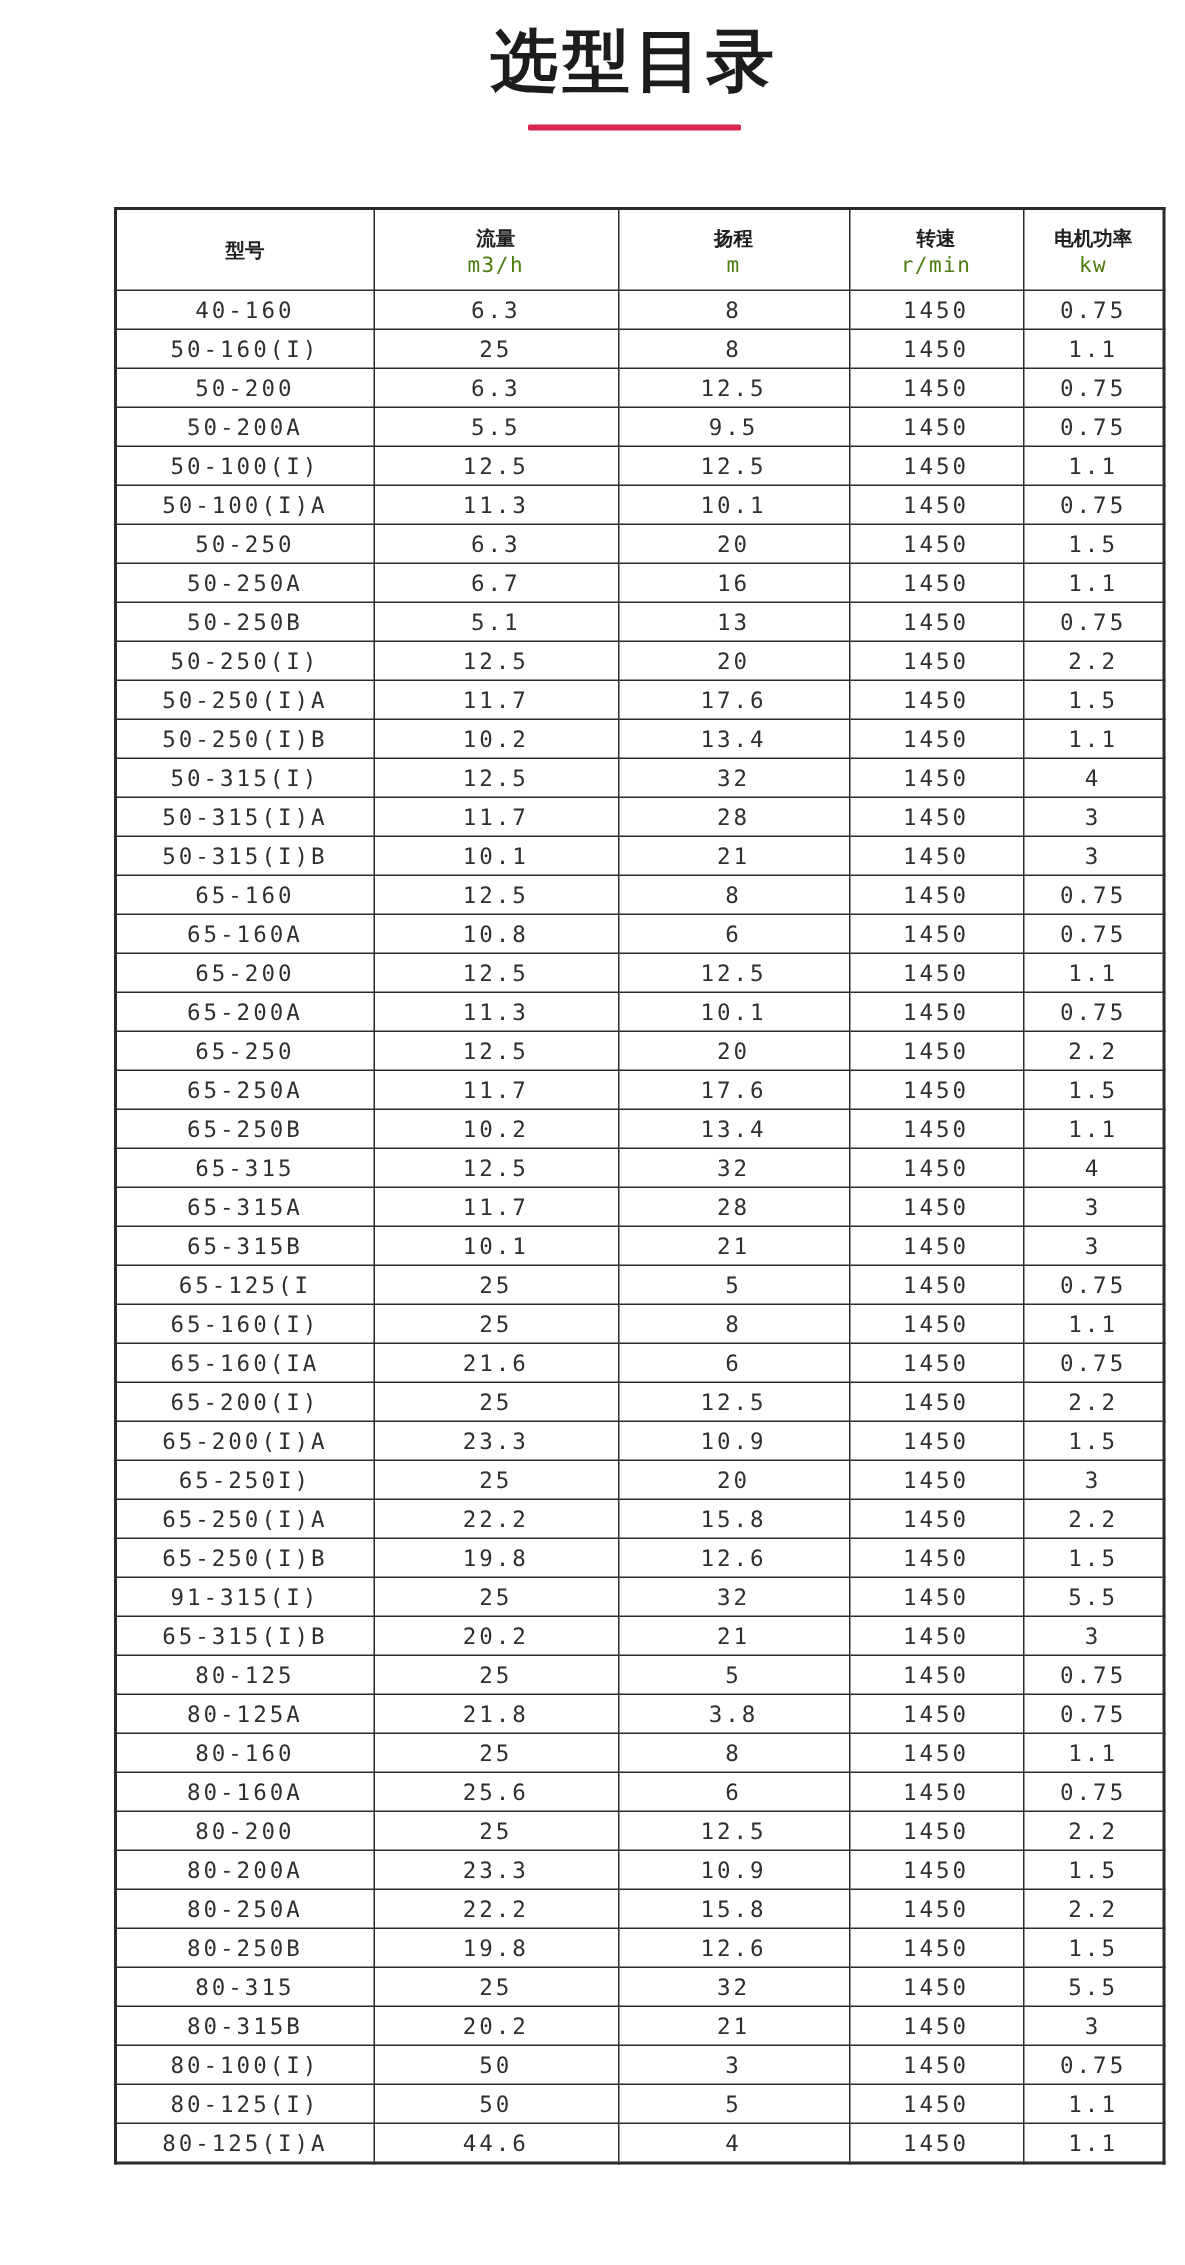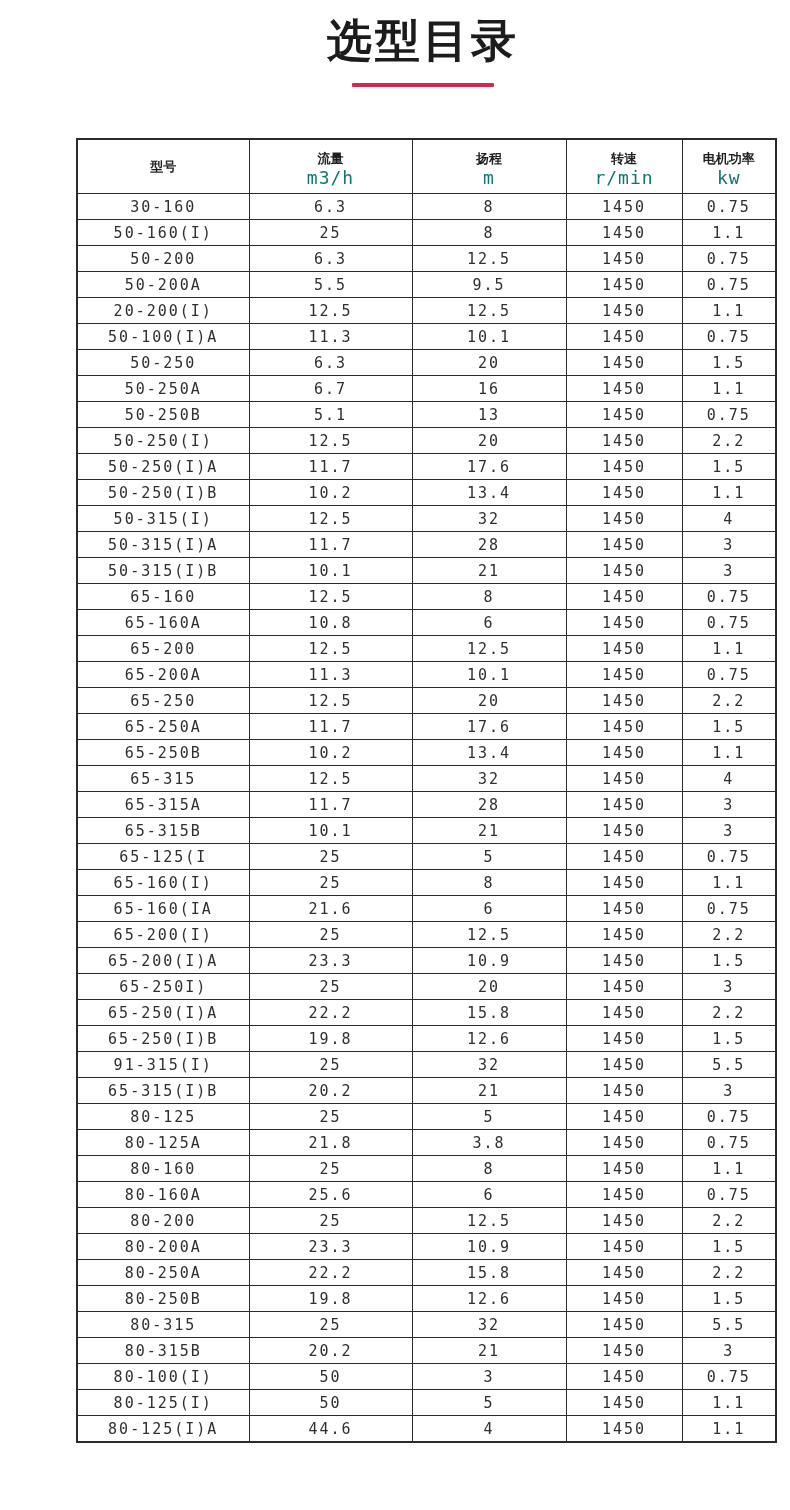--- a/index.html
+++ b/index.html
@@ -60,23 +60,23 @@
   .col-name {
     font-family: "Liberation Sans", sans-serif;
     font-weight: 700;
     font-size: 13px;
     line-height: 21px;
     color: #1f1f1f;
   }
   .col-unit {
     font-family: "DejaVu Sans Mono", monospace;
     font-weight: 400;
-    font-size: 18px;
+    font-size: 14px;
     line-height: 17px;
-    color: #0f766e;
+    color: #4d7c0f;
     letter-spacing: 1px;
   }
   .spec-table tbody td {
     height: 25px;
     font-family: "DejaVu Sans Mono", monospace;
     font-size: 15px;
     letter-spacing: 2px;
     color: #2f2f2f;
   }
 </style>
@@ -114,21 +114,21 @@
             <div class="col-unit">r/min</div>
           </th>
           <th>
             <div class="col-name">电机功率</div>
             <div class="col-unit">kw</div>
           </th>
         </tr>
     </thead>
     <tbody id="table-body">
         <tr>
-          <td>30-160</td>
+          <td>40-160</td>
           <td>6.3</td>
           <td>8</td>
           <td>1450</td>
           <td>0.75</td>
         </tr>
         <tr>
           <td>50-160(I)</td>
           <td>25</td>
           <td>8</td>
           <td>1450</td>
@@ -142,21 +142,21 @@
           <td>0.75</td>
         </tr>
         <tr>
           <td>50-200A</td>
           <td>5.5</td>
           <td>9.5</td>
           <td>1450</td>
           <td>0.75</td>
         </tr>
         <tr>
-          <td>20-200(I)</td>
+          <td>50-100(I)</td>
           <td>12.5</td>
           <td>12.5</td>
           <td>1450</td>
           <td>1.1</td>
         </tr>
         <tr>
           <td>50-100(I)A</td>
           <td>11.3</td>
           <td>10.1</td>
           <td>1450</td>

